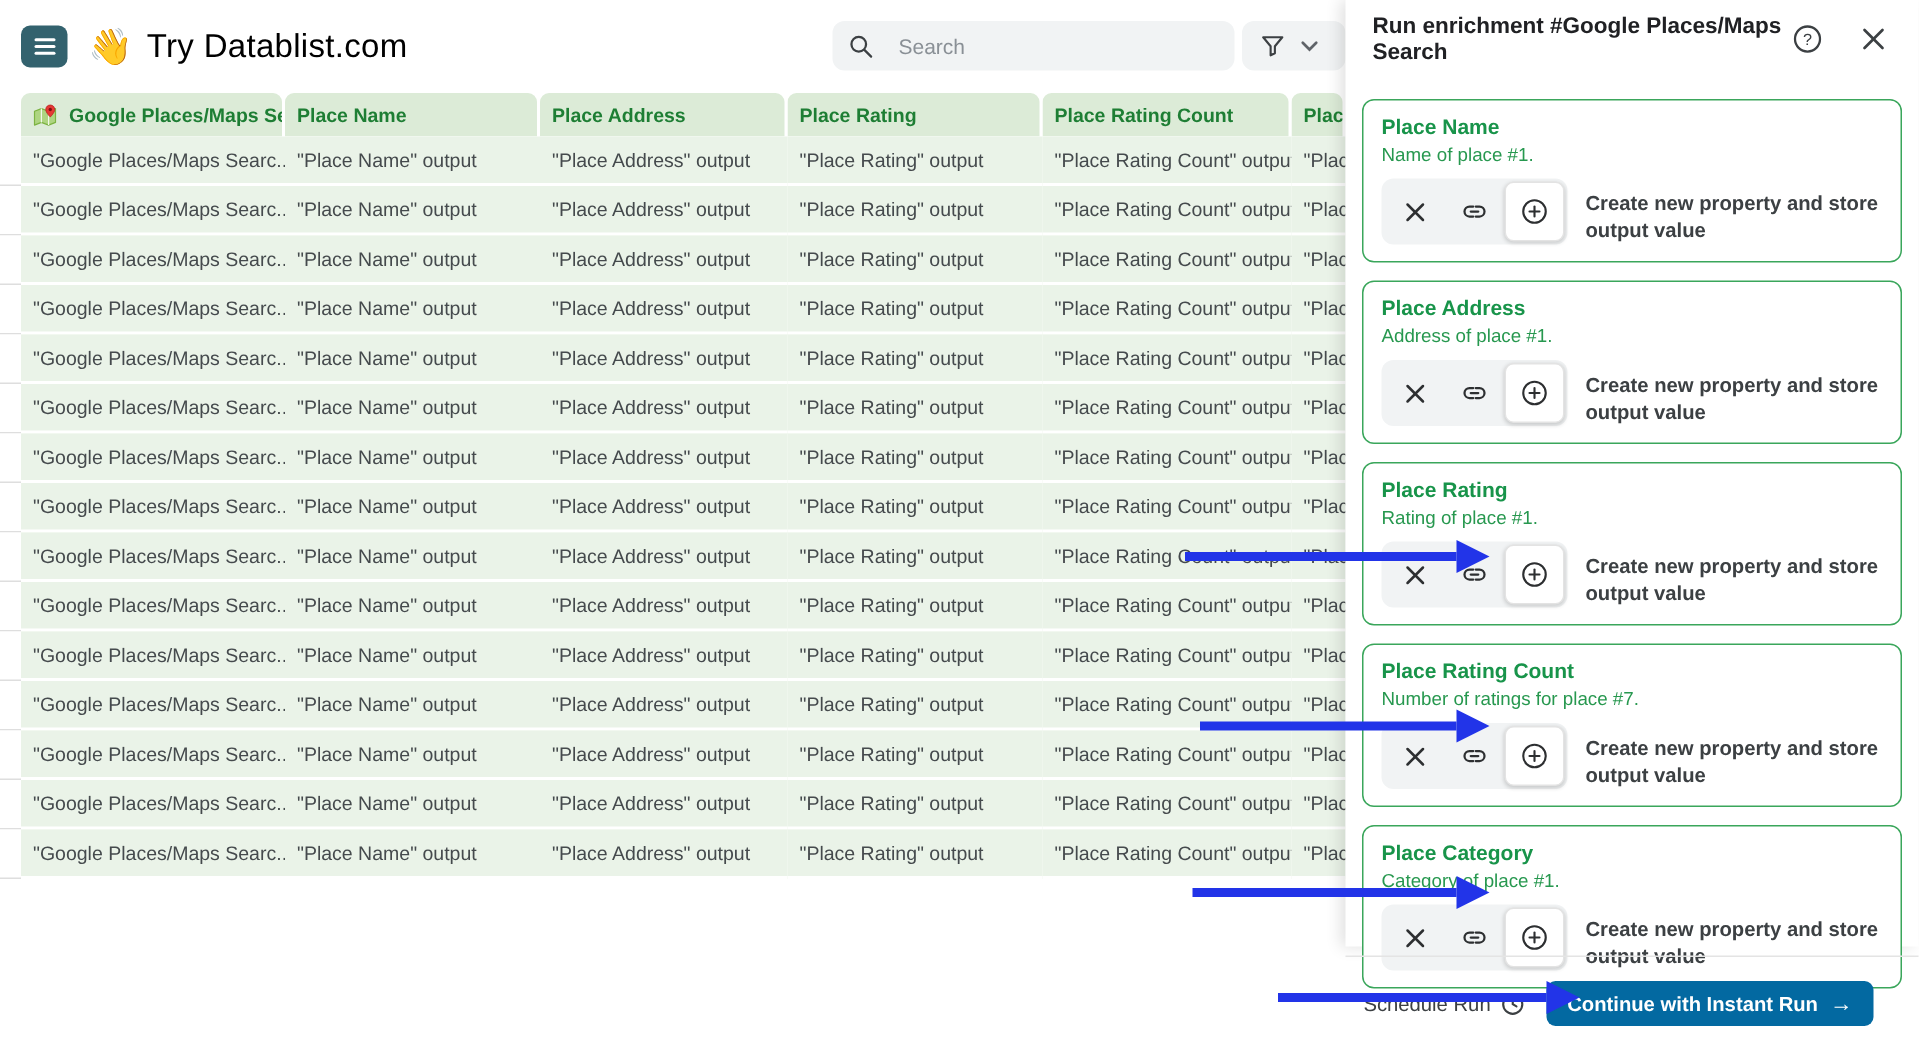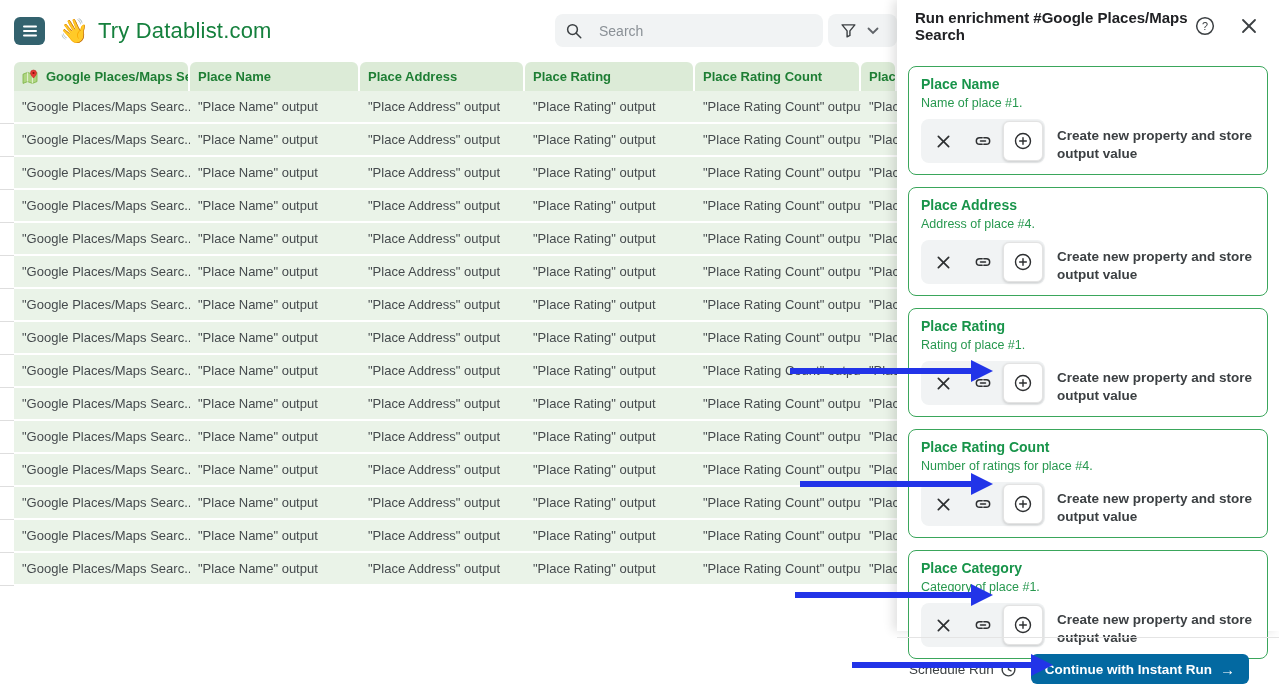--- a/index.html
+++ b/index.html
@@ -6,21 +6,21 @@
   html,body { width:1279px; height:700px; overflow:hidden; background:#fff;
     font-family:"Liberation Sans", sans-serif; color:#3c4043; }
 
   
   .topbar { position:absolute; left:0; top:0; width:897px; height:62px; background:#fff;
     display:flex; align-items:center; }
   .menu-btn { width:31px; height:28px; margin-left:14px; background:#33626e; border:none;
     border-radius:6px; display:flex; align-items:center; justify-content:center; cursor:pointer; }
   .menu-btn svg { display:block; }
   .wave { font-size:24px; margin-left:14px; }
-  .app-title { font-size:22px; color:#15803d; margin-left:9px; letter-spacing:.2px; }
+  .app-title { font-size:22px; color:#000000; margin-left:9px; letter-spacing:.2px; }
   .searchbox { position:absolute; left:555px; top:14px; width:268px; height:33px;
     background:#f1f3f4; border-radius:8px; display:flex; align-items:center; padding:0 10px; }
   .searchbox input { border:none; background:transparent; outline:none; font-size:14px;
     color:#5f6368; margin-left:16px; width:200px; font-family:Liberation Sans, sans-serif; }
   .searchbox input::placeholder { color:#8a9096; }
   .filterbox { position:absolute; left:828px; top:14px; width:69px; height:33px;
     background:#f1f3f4; border-radius:8px; display:flex; align-items:center; cursor:pointer; }
   .filterbox .funnel { margin-left:12px; }
   .filterbox .chev { margin-left:10px; }
 
@@ -344,21 +344,21 @@
                   <line x1="8" y1="12" x2="16" y2="12"></line>
                 </g>
               </svg>
             </button>
           </div>
           <div class="action-label">Create new property and store output value</div>
         </div>
       </article>
       <article class="card">
         <div class="card-title">Place Address</div>
-        <div class="card-desc">Address of place #4.</div>
+        <div class="card-desc">Address of place #1.</div>
         <div class="card-controls">
           <div class="btn-group">
             <button class="gbtn">
               <svg width="15" height="15" viewBox="0 0 16 16">
                 <g stroke="#2d2f31" stroke-width="1.8" stroke-linecap="round">
                   <line x1="2.5" y1="2.5" x2="13.5" y2="13.5"></line>
                   <line x1="13.5" y1="2.5" x2="2.5" y2="13.5"></line>
                 </g>
               </svg>
             </button>
@@ -414,21 +414,21 @@
                   <line x1="8" y1="12" x2="16" y2="12"></line>
                 </g>
               </svg>
             </button>
           </div>
           <div class="action-label">Create new property and store output value</div>
         </div>
       </article>
       <article class="card">
         <div class="card-title">Place Rating Count</div>
-        <div class="card-desc">Number of ratings for place #4.</div>
+        <div class="card-desc">Number of ratings for place #7.</div>
         <div class="card-controls">
           <div class="btn-group">
             <button class="gbtn">
               <svg width="15" height="15" viewBox="0 0 16 16">
                 <g stroke="#2d2f31" stroke-width="1.8" stroke-linecap="round">
                   <line x1="2.5" y1="2.5" x2="13.5" y2="13.5"></line>
                   <line x1="13.5" y1="2.5" x2="2.5" y2="13.5"></line>
                 </g>
               </svg>
             </button>

